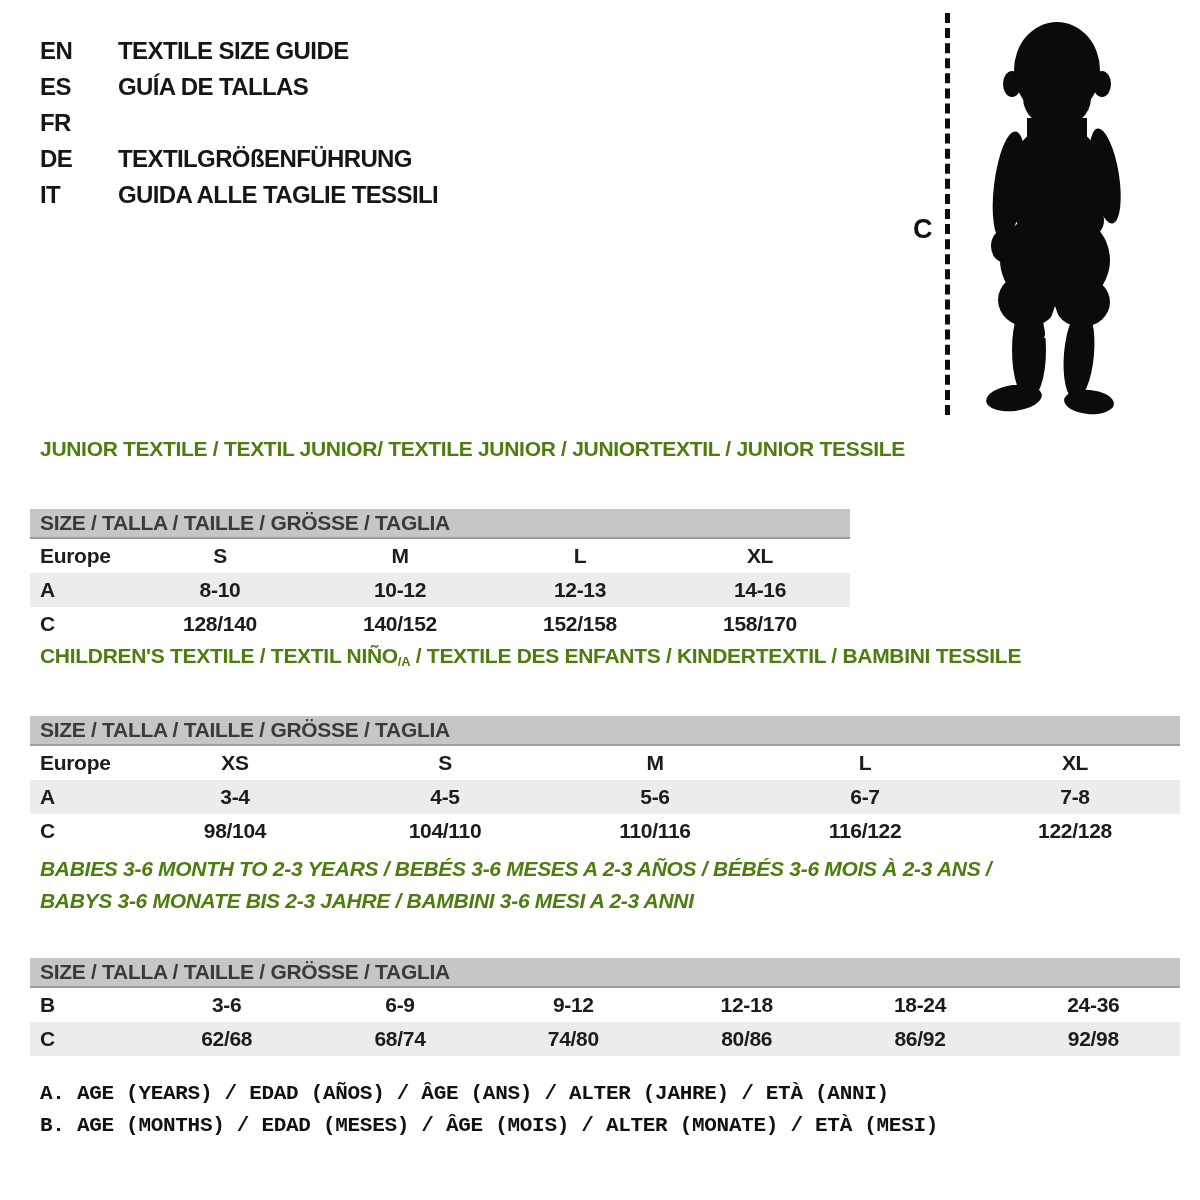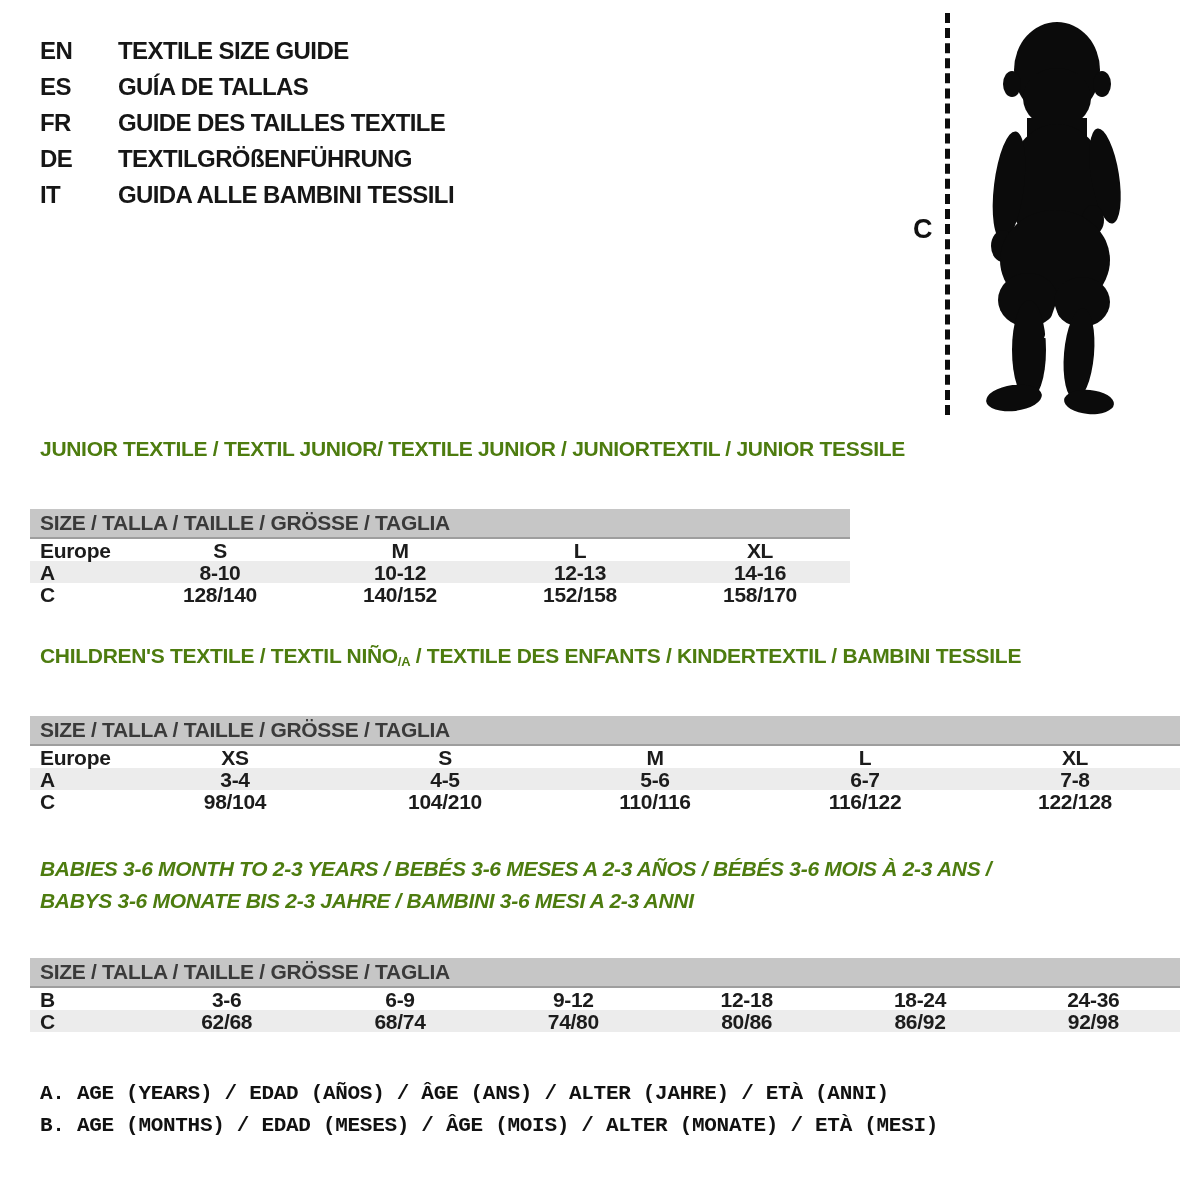--- a/index.html
+++ b/index.html
@@ -51,21 +51,21 @@
   .tbl-children{ top: 688px; width: 1150px; }
   .tbl-babies  { top: 930px; width: 1150px; }
 
   .thead-bar {
     height: 30px; background: #c6c6c6;
     border-bottom: 2px solid #9e9e9e;
     display: flex; align-items: center;
     padding-left: 10px;
     font-size: 21px; font-weight: 700; letter-spacing: -0.3px; color: #3a3a3a; margin-top: 28px;
   }
-  .trow { display: grid; height: 22px; align-items: center; }
+  .trow { display: grid; height: 34px; align-items: center; }
   .grid-4 { grid-template-columns: 100px repeat(4, 1fr); }
   .grid-5 { grid-template-columns: 100px repeat(5, 1fr); }
   .grid-6 { grid-template-columns: 110px repeat(6, 1fr); }
   .stripe { background: #ececec; }
   .row-label {
     padding-left: 10px; text-align: left;
     font-size: 21px; font-weight: 700; letter-spacing: -0.3px; color: #1c1c1c;
   }
   .cell {
     text-align: center;
@@ -88,29 +88,28 @@
     <div class="lang-row">
       <span class="lang-code">EN</span>
       <span class="lang-label">TEXTILE SIZE GUIDE</span>
     </div>
     <div class="lang-row">
       <span class="lang-code">ES</span>
       <span class="lang-label">GUÍA DE TALLAS</span>
     </div>
     <div class="lang-row">
       <span class="lang-code">FR</span>
-      <span class="lang-label">GUIDE DES TAILLES TEXTILE</span>
     </div>
     <div class="lang-row">
       <span class="lang-code">DE</span>
       <span class="lang-label">TEXTILGRÖßENFÜHRUNG</span>
     </div>
     <div class="lang-row">
       <span class="lang-code">IT</span>
-      <span class="lang-label">GUIDA ALLE BAMBINI TESSILI</span>
+      <span class="lang-label">GUIDA ALLE TAGLIE TESSILI</span>
     </div>
   </div>
 
   <div class="figure">
     <span class="figure-marker">C</span>
     <div class="dashed-line"></div>
     <svg class="toddler-svg" width="178" height="400" viewBox="0 0 178 400" xmlns="http://www.w3.org/2000/svg">
       <g fill="#0b0b0b">
         <ellipse cx="92" cy="52" rx="43" ry="48"></ellipse>
         <ellipse cx="47" cy="66" rx="9" ry="13"></ellipse>
@@ -177,21 +176,21 @@
       <span class="row-label">A</span>
       <span class="cell">3-4</span>
       <span class="cell">4-5</span>
       <span class="cell">5-6</span>
       <span class="cell">6-7</span>
       <span class="cell">7-8</span>
     </div>
     <div class="trow grid-5">
       <span class="row-label">C</span>
       <span class="cell">98/104</span>
-      <span class="cell">104/210</span>
+      <span class="cell">104/110</span>
       <span class="cell">110/116</span>
       <span class="cell">116/122</span>
       <span class="cell">122/128</span>
     </div>
   </div>
 
   <div class="sec-title title-babies">
     <div>BABIES 3-6 MONTH TO 2-3 YEARS / BEBÉS 3-6 MESES A 2-3 AÑOS / BÉBÉS 3-6 MOIS À 2-3 ANS /</div>
     <div>BABYS 3-6 MONATE BIS 2-3 JAHRE / BAMBINI 3-6 MESI A 2-3 ANNI</div>
   </div>

